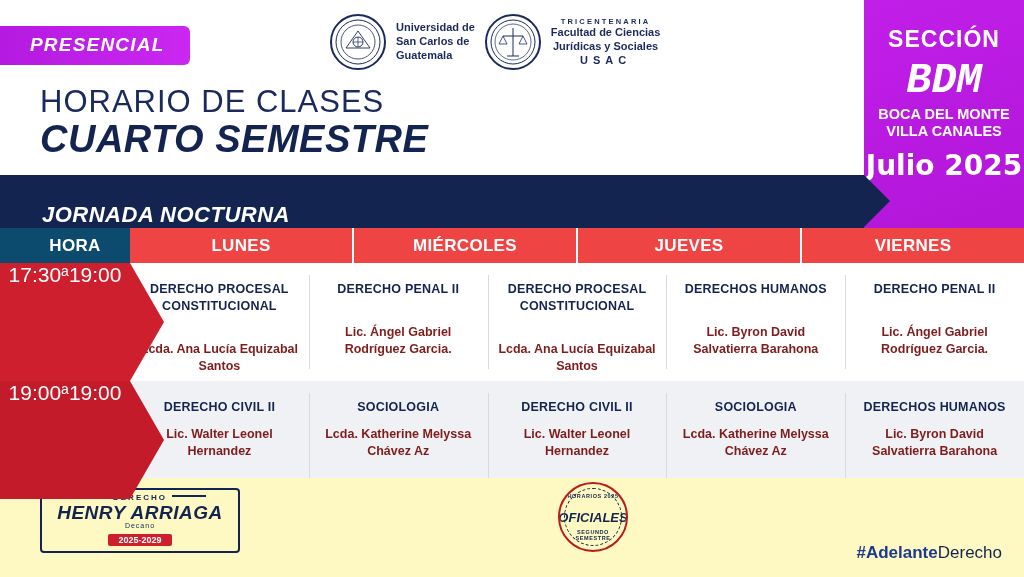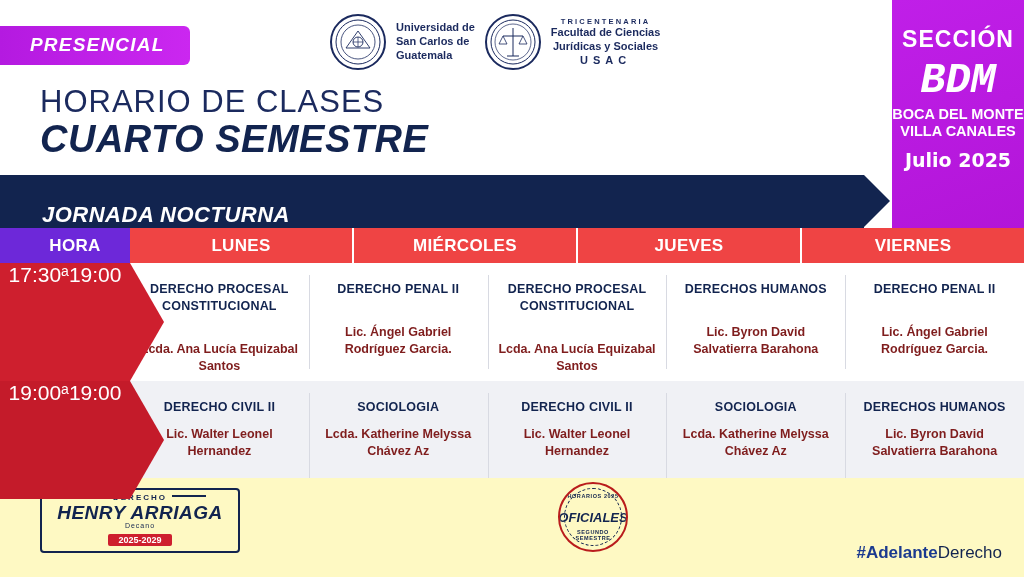--- a/index.html
+++ b/index.html
@@ -52,30 +52,30 @@
   .t1 {
     color: #1b2a5e; font-size: 31px; letter-spacing: 1px; font-weight: normal;
   }
   .t2 {
     color: #12244f; font-size: 38px; font-weight: bold; font-style: italic;
     letter-spacing: 0.5px; margin-top: -2px;
   }
 
   
   .right-panel {
-    position: absolute; right: 0; top: 0; width: 132px; height: 228px;
+    position: absolute; right: 0; top: 0; width: 160px; height: 228px;
     background: linear-gradient(160deg,#c01fe8 0%, #b215d8 100%);
     color: #ffffff; text-align: center;
     padding-top: 26px;
   }
   .rp-seccion { font-size: 23px; font-weight: bold; letter-spacing: 1px; }
   .rp-bdm { font-size: 42px; font-weight: bold; font-style: italic; line-height: 0.95; margin-top: 9px; font-family: Liberation Mono, monospace; }
   .rp-loc { font-size: 14.5px; font-weight: bold; line-height: 1.15; margin-top: 4px; }
   .rp-date {
-    font-size: 19px; font-weight: bold; margin-top: 10px;
+    font-size: 28px; font-weight: bold; margin-top: 10px;
     font-family: "DejaVu Sans", sans-serif;
   }
 
   
   .jornada {
     position: absolute; left: 0; top: 175px; width: 864px; height: 53px;
     background: #12244f; color: #ffffff;
     display: flex; align-items: flex-end;
   }
   .jornada span {
@@ -92,21 +92,21 @@
   
   .hdr {
     position: absolute; left: 0; top: 228px; width: 1024px; height: 35px;
     display: flex; background: #ce1f2e;
   }
   .hdr .cell {
     color: #ffffff; font-weight: bold; font-size: 17px;
     display: flex; align-items: center; justify-content: center;
     letter-spacing: 0.3px;
   }
-  .hdr .hora { width: 130px; background: #6d28d9; padding-left: 20px; }
+  .hdr .hora { width: 130px; background: #0c4a6e; padding-left: 20px; }
   .hdr .day  { flex: 1; background: #ef4444; position: relative; }
   .hdr .day + .day { border-left: 2px solid #ffffff; }
 
   
   .grid { position: absolute; left: 0; top: 263px; width: 1024px; }
   .row { display: flex; position: relative; height: 118px; }
   .row.a { background: #ffffff; }
   .row.b { background: #f0f1f5; }
 
   .time {

